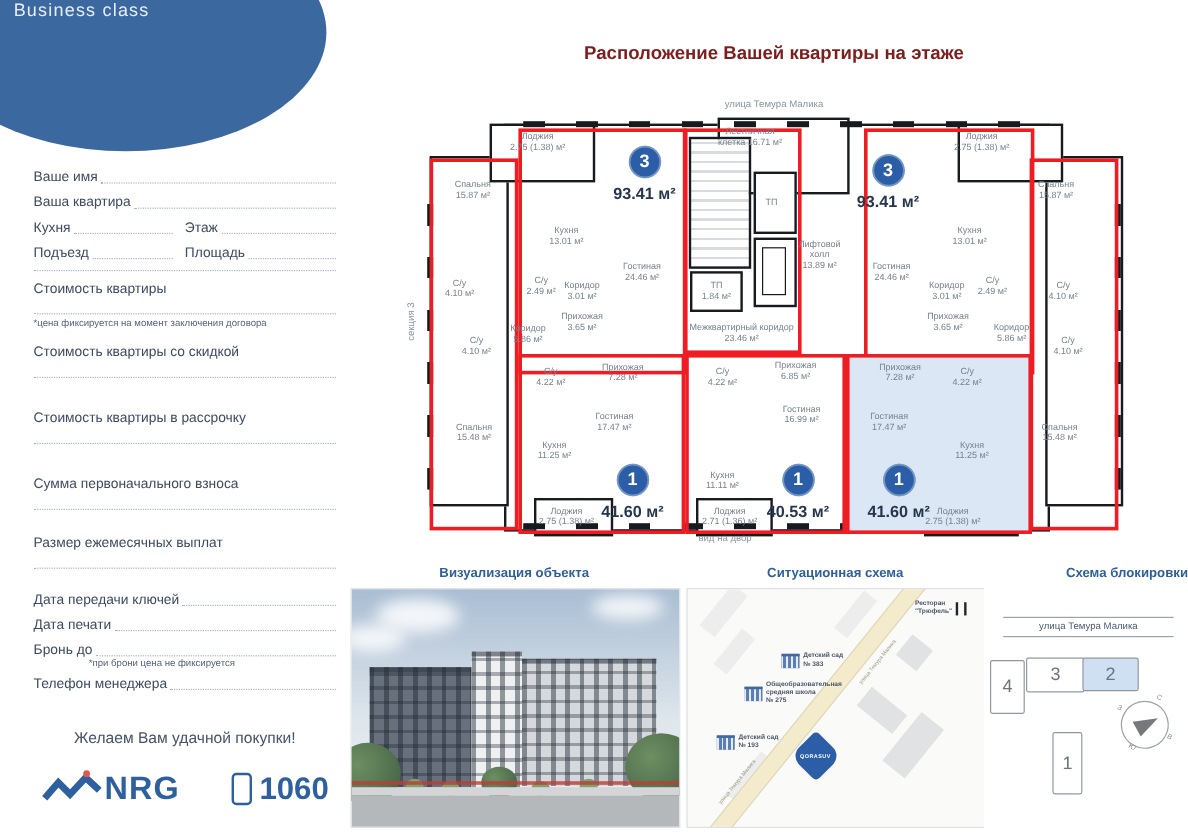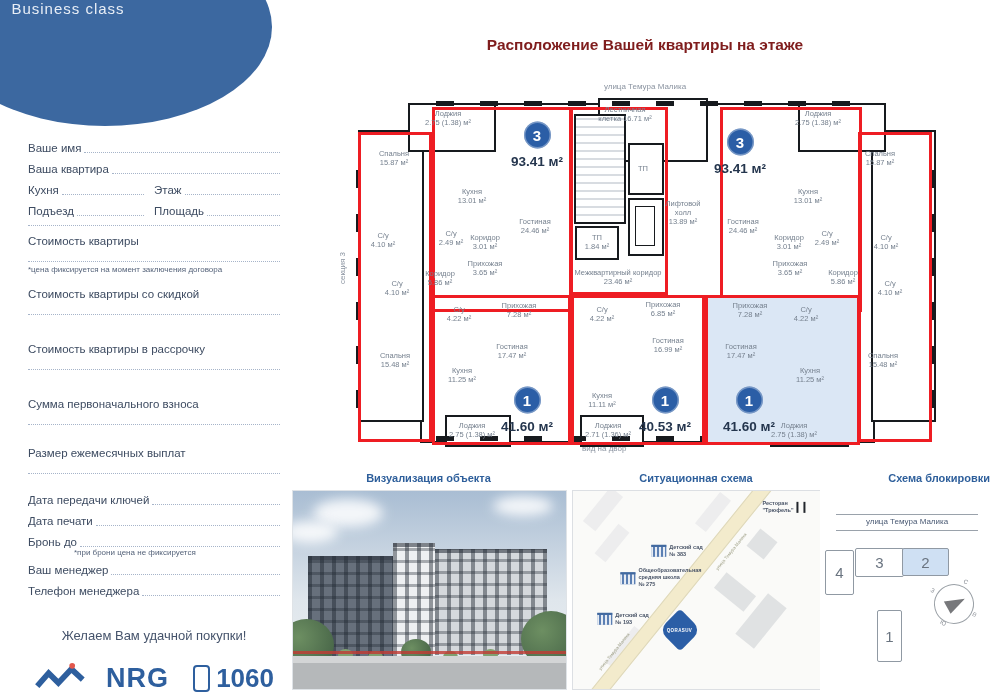--- a/index.html
+++ b/index.html
@@ -17,21 +17,21 @@
   .fdots{flex:1;border-bottom:1.6px dotted #a6b4c9;margin-bottom:2px;}
   .half1{display:flex;width:116px;align-items:flex-end;}
   .half2{display:flex;flex:1;margin-left:10px;align-items:flex-end;}
   .divline{border-bottom:1.6px dotted #a6b4c9;margin-top:7px;}
   .blabel{margin-top:28px;}
   .bline{border-bottom:1.6px dotted #a6b4c9;margin-top:14px;}
   .bnote{font-size:8px;color:#55637a;margin-top:3px;}
   .rnote{font-size:8px;color:#55637a;margin-left:46px;margin-top:-1px;height:8px;}
   .wish{margin-top:30px;text-align:center;font-size:13px;color:#45536b;}
   .footer{display:flex;align-items:center;justify-content:space-between;margin-top:18px;padding:0 6px;}
-  .nrg{display:flex;align-items:center;gap:20px;}
+  .nrg{display:flex;align-items:center;gap:1px;}
   .nrg-name{font-size:27px;font-weight:bold;color:#2e5f9e;letter-spacing:1px;}
   .phoneblk{display:flex;align-items:center;gap:6px;}
   .phone-ico{width:13px;height:23px;border:2.5px solid #2e5f9e;border-radius:4px;}
   .phone-num{font-size:26px;font-weight:bold;color:#2e5f9e;}
 
   
   .plan-title{position:absolute;left:352px;top:36px;width:586px;text-align:center;font-size:15.5px;font-weight:bold;color:#7f1d1d;}
   .plan{position:absolute;left:352px;top:92px;width:586px;height:370px;}
   .street-top{position:absolute;left:0;top:-10px;width:100%;text-align:center;font-size:8px;color:#8a93a0;}
   .yard{position:absolute;left:230px;top:352px;font-size:8px;color:#8a93a0;}
@@ -140,24 +140,20 @@
       </div>
     <div class="frow">
         <span class="flabel">Дата печати</span>
         <span class="fdots"></span>
       </div>
     <div class="frow">
         <span class="flabel">Бронь до</span>
         <span class="fdots"></span>
       </div>
     <div class="rnote">*при брони цена не фиксируется</div>
-    <div class="frow">
-        <span class="flabel">Ваш менеджер</span>
-        <span class="fdots"></span>
-      </div>
     <div class="frow">
         <span class="flabel">Телефон менеджера</span>
         <span class="fdots"></span>
       </div>
     <div class="wish">Желаем Вам удачной покупки!</div>
     <div class="footer">
       <div class="nrg">
         <svg width="52" height="34" viewBox="0 0 64 40">
           <path d="M4 30 L18 14 L30 26 L46 9 L60 22" stroke="#2e5f9e" stroke-width="7" fill="none"></path>
           <circle cx="47" cy="5" r="3.5" fill="#e2574c"></circle>

